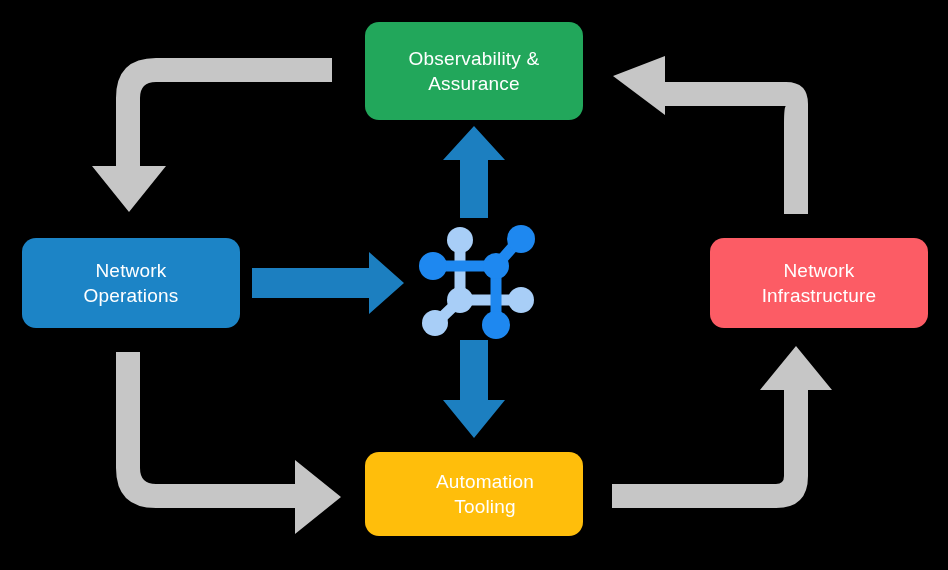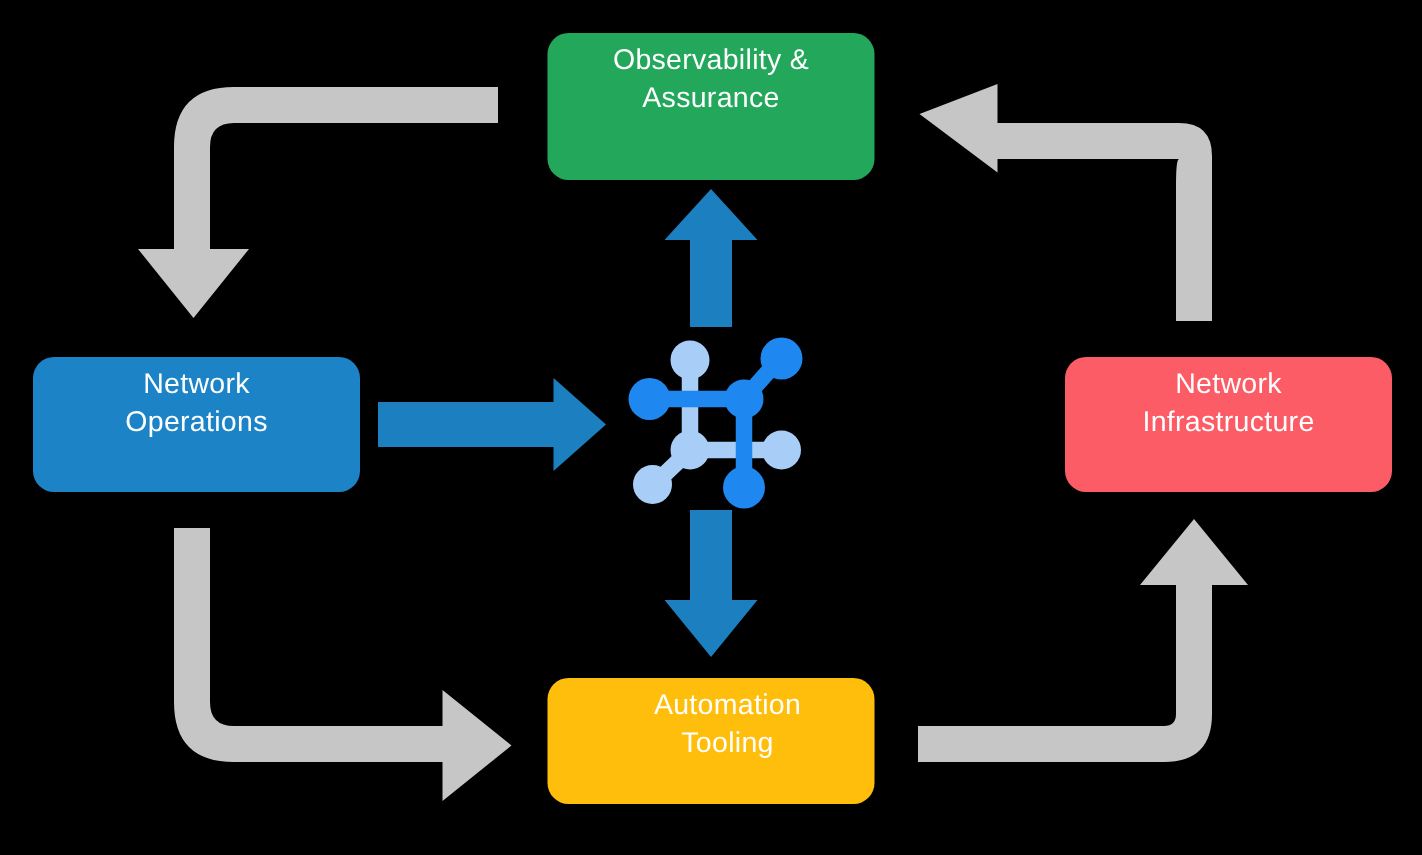--- a/index.html
+++ b/index.html
@@ -15,21 +15,21 @@
     position: relative;
     width: 948px;
     height: 570px;
     background: #000000;
     overflow: hidden;
   }
   .node-box {
     position: absolute;
     border-radius: 14px;
     display: flex;
-    align-items: flex-start;
+    align-items: center;
     justify-content: center;
     text-align: center;
     color: #ffffff;
     font-size: 19px;
     line-height: 1.32;
     font-weight: 400;
     letter-spacing: 0.2px;
     box-sizing: border-box;
     padding: 6px 10px;
   }

